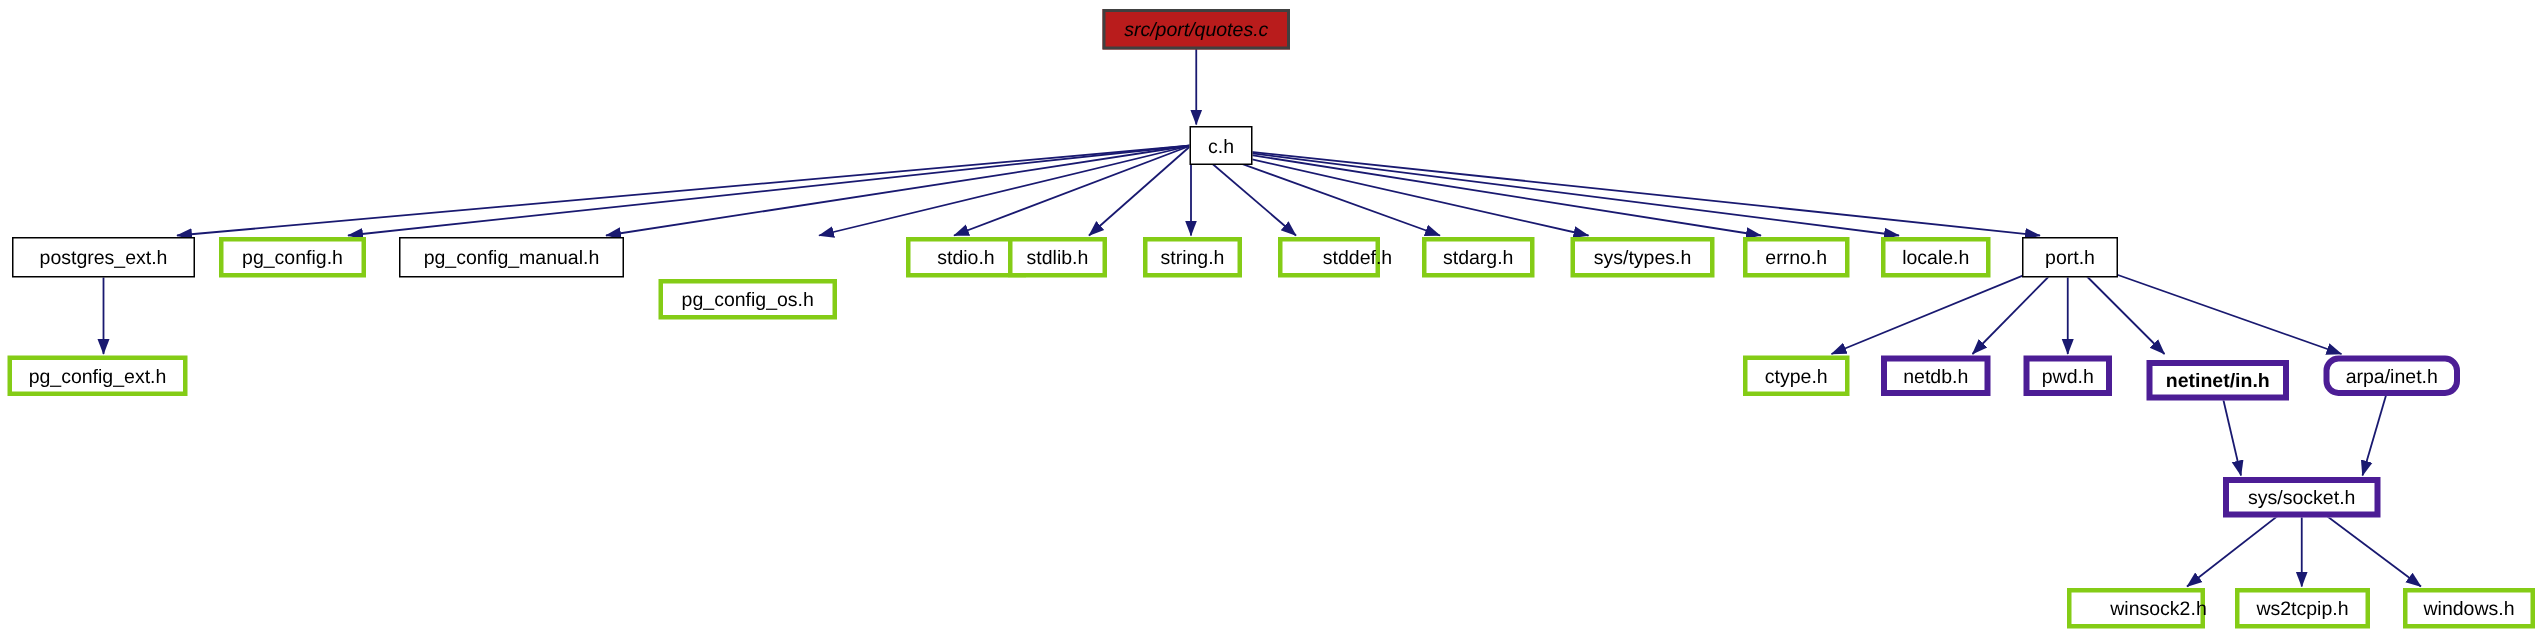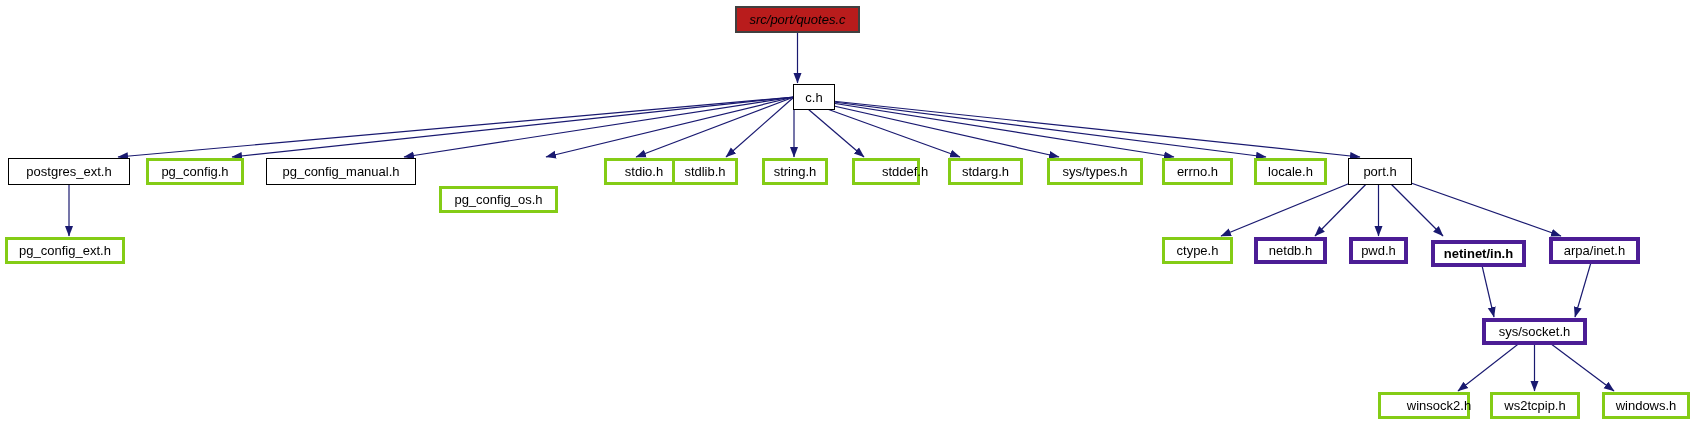--- a/index.html
+++ b/index.html
@@ -110,21 +110,21 @@
   <div class="node" style="left:5px; top:237px; width:120px;">pg_config_ext.h</div>
 
   <div class="node" style="left:1162px; top:237px; width:71px;">ctype.h</div>
 
   <div class="node doc-strong" style="left:1254px; top:237px; width:73px;">netdb.h</div>
 
   <div class="node doc-strong" style="left:1349px; top:237px; width:59px;">pwd.h</div>
 
   <div class="node doc-strong" style="left:1431px; top:240px; width:95px;font-weight:bold;">netinet/in.h</div>
 
-  <div class="node doc-strong" style="left:1549px; top:237px; width:91px;">arpa/inet.h</div>
+  <div class="node doc-strong" style="left:1549px; top:237px; width:91px;border-radius:10px;">arpa/inet.h</div>
 
   <div class="node doc-strong" style="left:1482px; top:318px; width:105px;">sys/socket.h</div>
 
   <div class="node" style="left:1378px; top:392px; width:92px;padding-left:36px;">winsock2.h</div>
 
   <div class="node" style="left:1490px; top:392px; width:90px;">ws2tcpip.h</div>
 
   <div class="node" style="left:1602px; top:392px; width:88px;">windows.h</div>
 
 </div>

